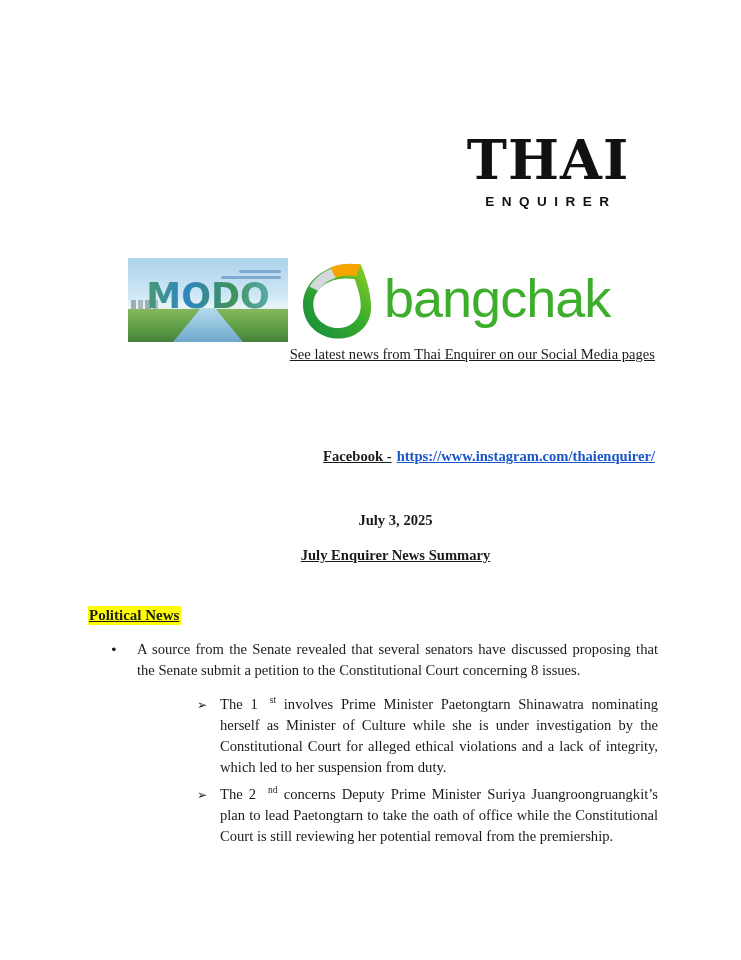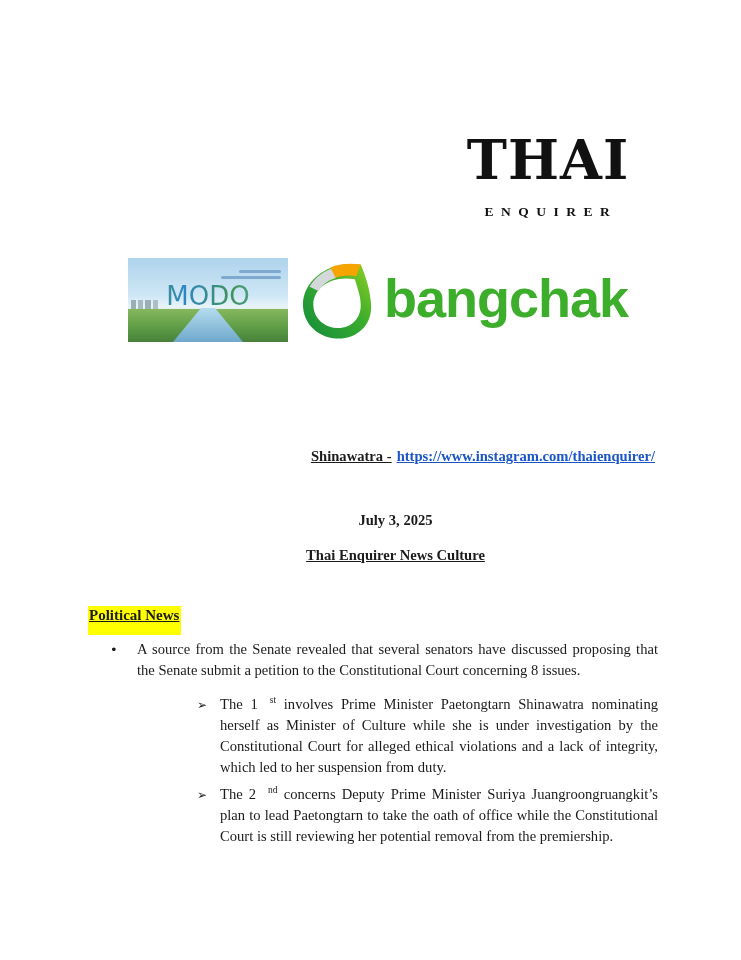--- a/index.html
+++ b/index.html
@@ -5,60 +5,60 @@
   html,body { margin:0; padding:0; background:#ffffff; }
   .page {
     position:relative; width:741px; height:960px; background:#ffffff;
     font-family:"Liberation Serif", serif; color:#1b1b1b; overflow:hidden;
   }
   .u { text-decoration:underline; }
 
   
   .masthead { position:absolute; top:129px; left:460px; width:176px; text-align:center; color:var(--masthead,#111); }
   .masthead-title { font-family:"DejaVu Serif", serif; font-weight:bold; font-size:54px; line-height:62px; letter-spacing:1px; }
-  .masthead-sub { font-family:Liberation Serif, serif; font-size:13.5px; letter-spacing:7.5px; padding-left:6px; margin-top:13px; font-weight:600; }
+  .masthead-sub { font-family:Liberation Sans, sans-serif; font-size:13.5px; letter-spacing:7.5px; padding-left:6px; margin-top:3px; font-weight:600; }
 
   
   .modo { position:absolute; left:128px; top:258px; width:160px; height:84px; overflow:hidden;
           background:linear-gradient(180deg,#aed3ec 0%,#cfe7f5 45%,#e9f4f9 58%,#dcecdf 62%); }
   .modo-field { position:absolute; bottom:0; left:0; width:100%; height:33px;
                 background:linear-gradient(180deg,#86b75e 0%,#5f9e46 55%,#47813a 100%); }
   .modo-water { position:absolute; bottom:0; left:45px; width:70px; height:34px;
                 background:linear-gradient(180deg,#b5dcee,#6fa8cc);
                 clip-path:polygon(40% 0,60% 0,100% 100%,0% 100%); }
   .modo-city { position:absolute; left:3px; bottom:30px; width:30px; height:12px; opacity:.85;
                background:linear-gradient(90deg,#8fa3ab 0 5px,transparent 5px 7px,#9db0b6 7px 12px,transparent 12px 14px,#8fa3ab 14px 20px,transparent 20px 22px,#a5b5bb 22px 27px,transparent 27px); }
   .modo-word { position:absolute; top:21px; left:0; right:0; text-align:center;
-               font-family:"DejaVu Sans", sans-serif; font-weight:normal; font-size:26px; line-height:34px;
+               font-family:"DejaVu Sans", sans-serif; font-weight:bold; font-size:35px; line-height:34px;
                background:linear-gradient(90deg,#55a243,#2e86c3 35%,#41925a 65%,#63b7d8);
                -webkit-background-clip:text; background-clip:text; color:transparent; }
   .modo-tagline { position:absolute; top:9px; right:7px; width:70px; }
   .modo-tagline i { display:block; height:3px; background:#7fa9cf; border-radius:2px; margin:3px 0 0 auto; }
   .modo-tagline i.t1 { width:42px; } .modo-tagline i.t2 { width:60px; }
 
   
   .bangchak { position:absolute; left:300px; top:260px; height:80px; display:flex; align-items:center; }
-  .bangchak-text { font-family:"Liberation Sans", sans-serif; font-weight:bold; font-size:54px; line-height:54px;
+  .bangchak-text { font-family:"Liberation Sans", sans-serif; font-weight:normal; font-size:54px; line-height:54px;
                    color:var(--bangchak_green,#3dae2b); letter-spacing:-1px; margin-left:10px; transform:translateY(-2px); }
 
   
   .social-line { position:absolute; right:86px; margin:0; white-space:nowrap; font-size:14.6px; }
   .social-intro { top:346px; }
   .sl1 { top:380px; } .sl2 { top:414px; } .sl3 { top:448px; }
   .social-line .lbl { font-weight:bold; margin-right:5px; }
   .social-line a { color:var(--link,#1a56c8); font-weight:bold; text-decoration:underline; }
 
   
   .center-line { position:absolute; left:25px; width:741px; text-align:center; font-size:14.6px; margin:0; }
   .date-line { top:512px; font-weight:bold; }
   .title-line { top:547px; font-weight:bold; }
 
   
   .section-heading { position:absolute; left:88px; top:607px; font-size:15px; font-weight:bold; margin:0; }
-  .highlight { background:var(--highlight,#ffff00); text-decoration:underline; padding:1px 2px 12px 1px; }
+  .highlight { background:var(--highlight,#ffff00); text-decoration:underline; padding:1px 2px 2px 1px; }
 
   
   .body-text { font-size:14.6px; line-height:21px; }
   .bullet-item { position:absolute; left:110px; top:639px; width:548px; display:flex; }
   .bullet-item .marker { width:27px; flex:0 0 27px; font-family:"DejaVu Sans", sans-serif; font-size:13px; }
   .bullet-item .txt { width:521px; text-align:justify; }
   .sub-item { position:absolute; left:197px; width:461px; display:flex; }
   .sub1 { top:694px; } .sub2 { top:784px; }
   .sub-item .marker { width:23px; flex:0 0 23px; font-family:"DejaVu Sans", sans-serif; font-size:12px; padding-top:1px; }
   .sub-item .txt { width:438px; text-align:justify; }
@@ -95,27 +95,28 @@
         </linearGradient>
       </defs>
       <path fill="url(#bgGreen)" fill-rule="evenodd" d="M82 4 C 38 -2 4 26 4 58 C 4 86 27 104 52 104 C 79 104 98 84 96 58 C 95 38 88 18 82 4 Z
            M 74 24 C 78 36 82 48 82 58 C 83 76 70 90 52 90 C 35 90 18 78 18 58 C 18 36 42 18 74 24 Z"></path>
       <path fill="#d4d8da" d="M44 9 C 30 14 19 23 13 34 L 25 40 C 31 30 39 25 49 22 Z"></path>
       <path fill="#f6a500" d="M82 4 C 66 2 53 3 41 8 L 48 22 C 57 19 68 18 76 20 C 78 15 80 9 82 4 Z"></path>
     </svg>
     <span class="bangchak-text">bangchak</span>
   </div>
 
+  <p class="social-line social-intro"><span class="u">See latest news from Thai Enquirer on our Social Media pages</span></p>
 
   <p class="social-line sl3">
-    <span class="lbl u">Shinawatra -</span><a href="#">https://www.instagram.com/thaienquirer/</a>
+    <span class="lbl u">Facebook -</span><a href="#">https://www.instagram.com/thaienquirer/</a>
   </p>
 
   <p class="center-line date-line">July 3, 2025</p>
-  <p class="center-line title-line"><span class="u">Thai Enquirer News Culture</span></p>
+  <p class="center-line title-line"><span class="u">July Enquirer News Summary</span></p>
 
   <p class="section-heading"><span class="highlight">Political News</span></p>
 
   <div class="bullet-item body-text">
     <span class="marker">•</span>
     <span class="txt">A source from the Senate revealed that several senators have discussed proposing that the Senate submit a petition to the Constitutional Court concerning 8 issues.</span>
   </div>
 
   <div class="sub-item sub1 body-text">
     <span class="marker">➢</span>

